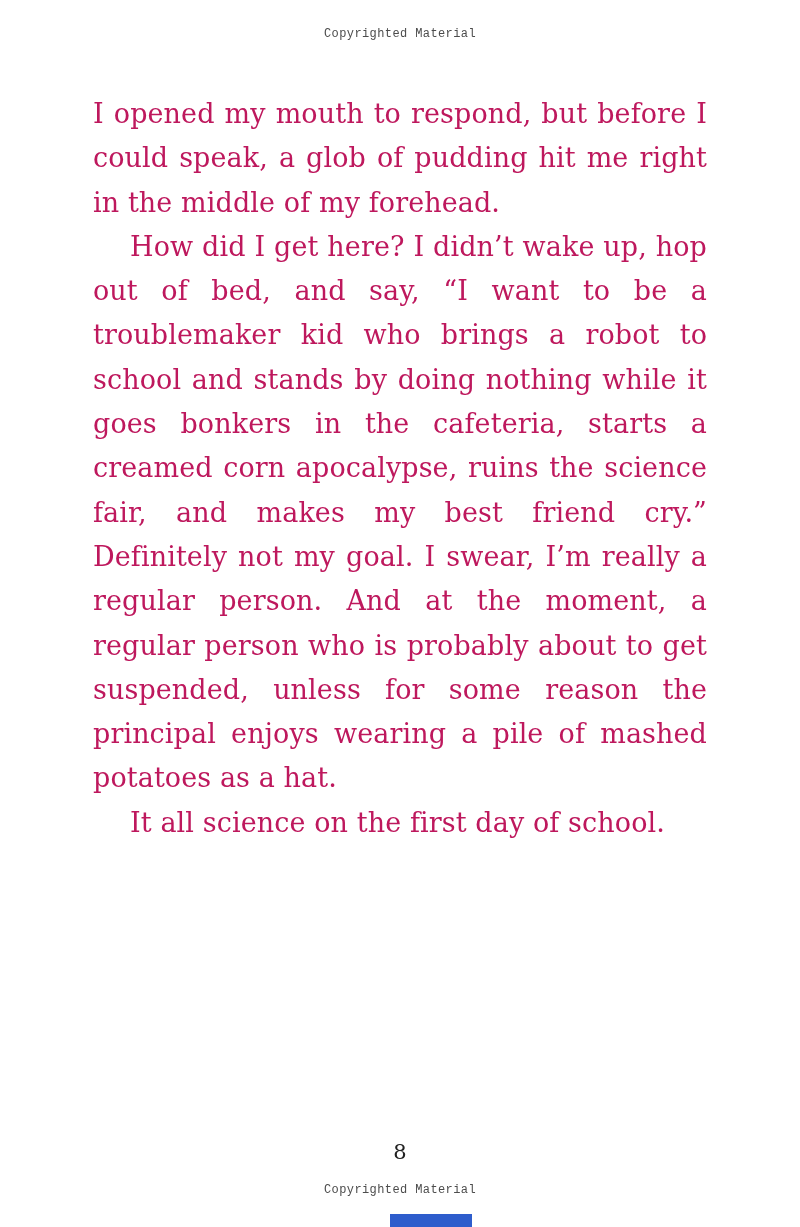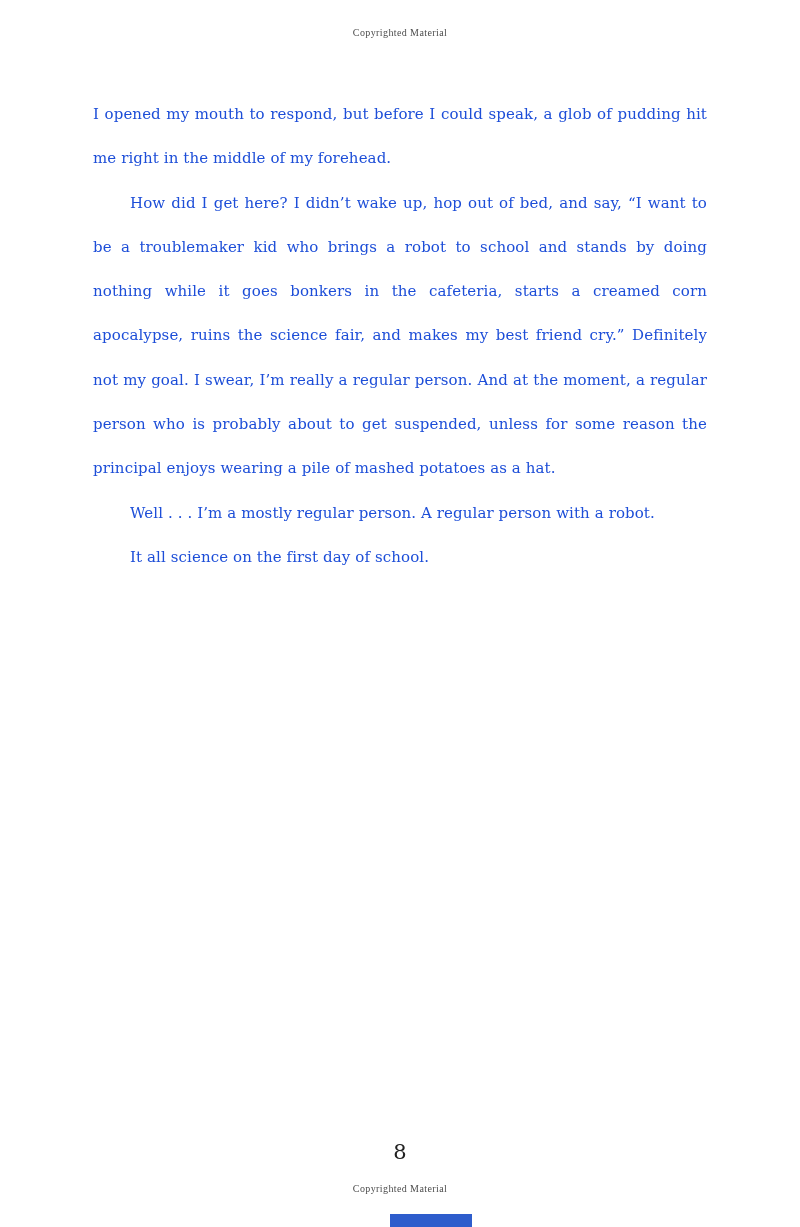--- a/index.html
+++ b/index.html
@@ -13,35 +13,35 @@
     height: 1227px;
     background: #ffffff;
     overflow: hidden;
     font-family: "DejaVu Serif", serif;
   }
   .notice {
     position: absolute;
     left: 0;
     width: 100%;
     text-align: center;
-    font-family: Liberation Serif, serif;
-    font-size: 10px;
+    font-family: Liberation Mono, monospace;
+    font-size: 12px;
     color: #4c4c4c;
     letter-spacing: 0.4px;
   }
   .notice.top { top: 27px; }
   .notice.bottom { top: 1183px; }
   .text-block {
     position: absolute;
     top: 92px;
     left: 93px;
     width: 614px;
-    font-size: 15px;
+    font-size: 27px;
     line-height: 44.3px;
-    color: #1d4ed8;
+    color: #be185d;
     text-align: justify;
     letter-spacing: 0.1px;
   }
   .text-block p {
     margin: 0;
     padding: 0;
     text-indent: 37px;
   }
   .text-block p.no-indent {
     text-indent: 0;
@@ -78,23 +78,20 @@
 
     <p class="para no-indent">
       <span class="seg">I opened my mouth to respond, but before I could speak, a glob of pudding hit me right in the middle of my forehead.</span>
     </p>
 
 
     <p class="para">
       <span class="seg italic">How did I get here?</span><span class="seg"> I didn’t wake up, hop out of bed, and say, “I want to be a troublemaker kid who brings a robot to school and stands by doing nothing while it goes bonkers in the cafeteria, starts a creamed corn apocalypse, ruins the science fair, and makes my best friend cry.” Definitely not my goal. I swear, I’m really a regular person. And at the moment, a regular person who is probably about to get suspended, unless for some reason the principal </span><span class="seg italic">enjoys</span><span class="seg"> wearing a pile of mashed potatoes as a hat.</span>
     </p>
 
-    <p class="para">
-      <span class="seg">Well . . . I’m a </span><span class="seg italic">mostly</span><span class="seg"> regular person. A regular person with a robot.</span>
-    </p>
 
 
     <p class="para">
       <span class="seg">It all science on the first day of school.</span>
     </p>
 
   </div>
 
   <div class="page-number">8</div>
 

